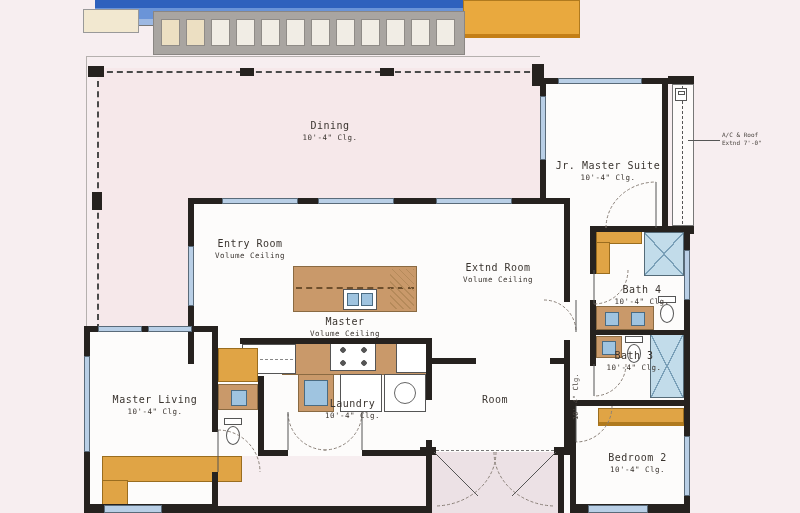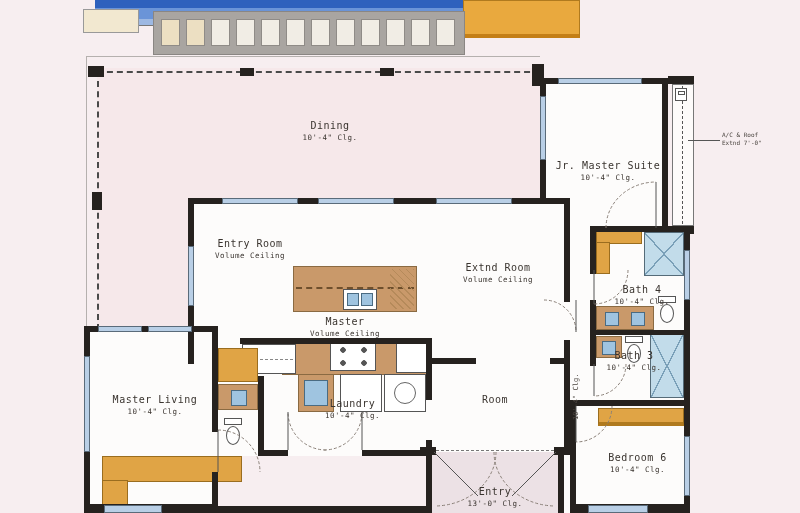--- a/index.html
+++ b/index.html
@@ -275,26 +275,22 @@
     <div class="rc">10'-4" Clg.</div>
   </div>
   <div class="lbl" style="left:295px;top:398px;width:115px">
     <div class="rn">Laundry</div>
     <div class="rc">10'-4" Clg.</div>
   </div>
   <div class="lbl" style="left:455px;top:394px;width:80px">
     <div class="rn">Room</div>
     <div class="rc"></div>
   </div>
-  <div class="lbl" style="left:430px;top:486px;width:130px">
-    <div class="rn">Entry</div>
-    <div class="rc">13'-0" Clg.</div>
-  </div>
   <div class="lbl" style="left:585px;top:452px;width:105px">
-    <div class="rn">Bedroom 6</div>
+    <div class="rn">Bedroom 2</div>
     <div class="rc">10'-4" Clg.</div>
   </div>
 
   <div class="tiny" style="left:722px;top:131px;width:52px">
     <div>A/C &amp; Roof</div>
     <div>Extnd 7'-0"</div>
   </div>
   <div class="vtext" style="left:572px;top:420px">10'-4" Clg.</div>
 
 </div>

